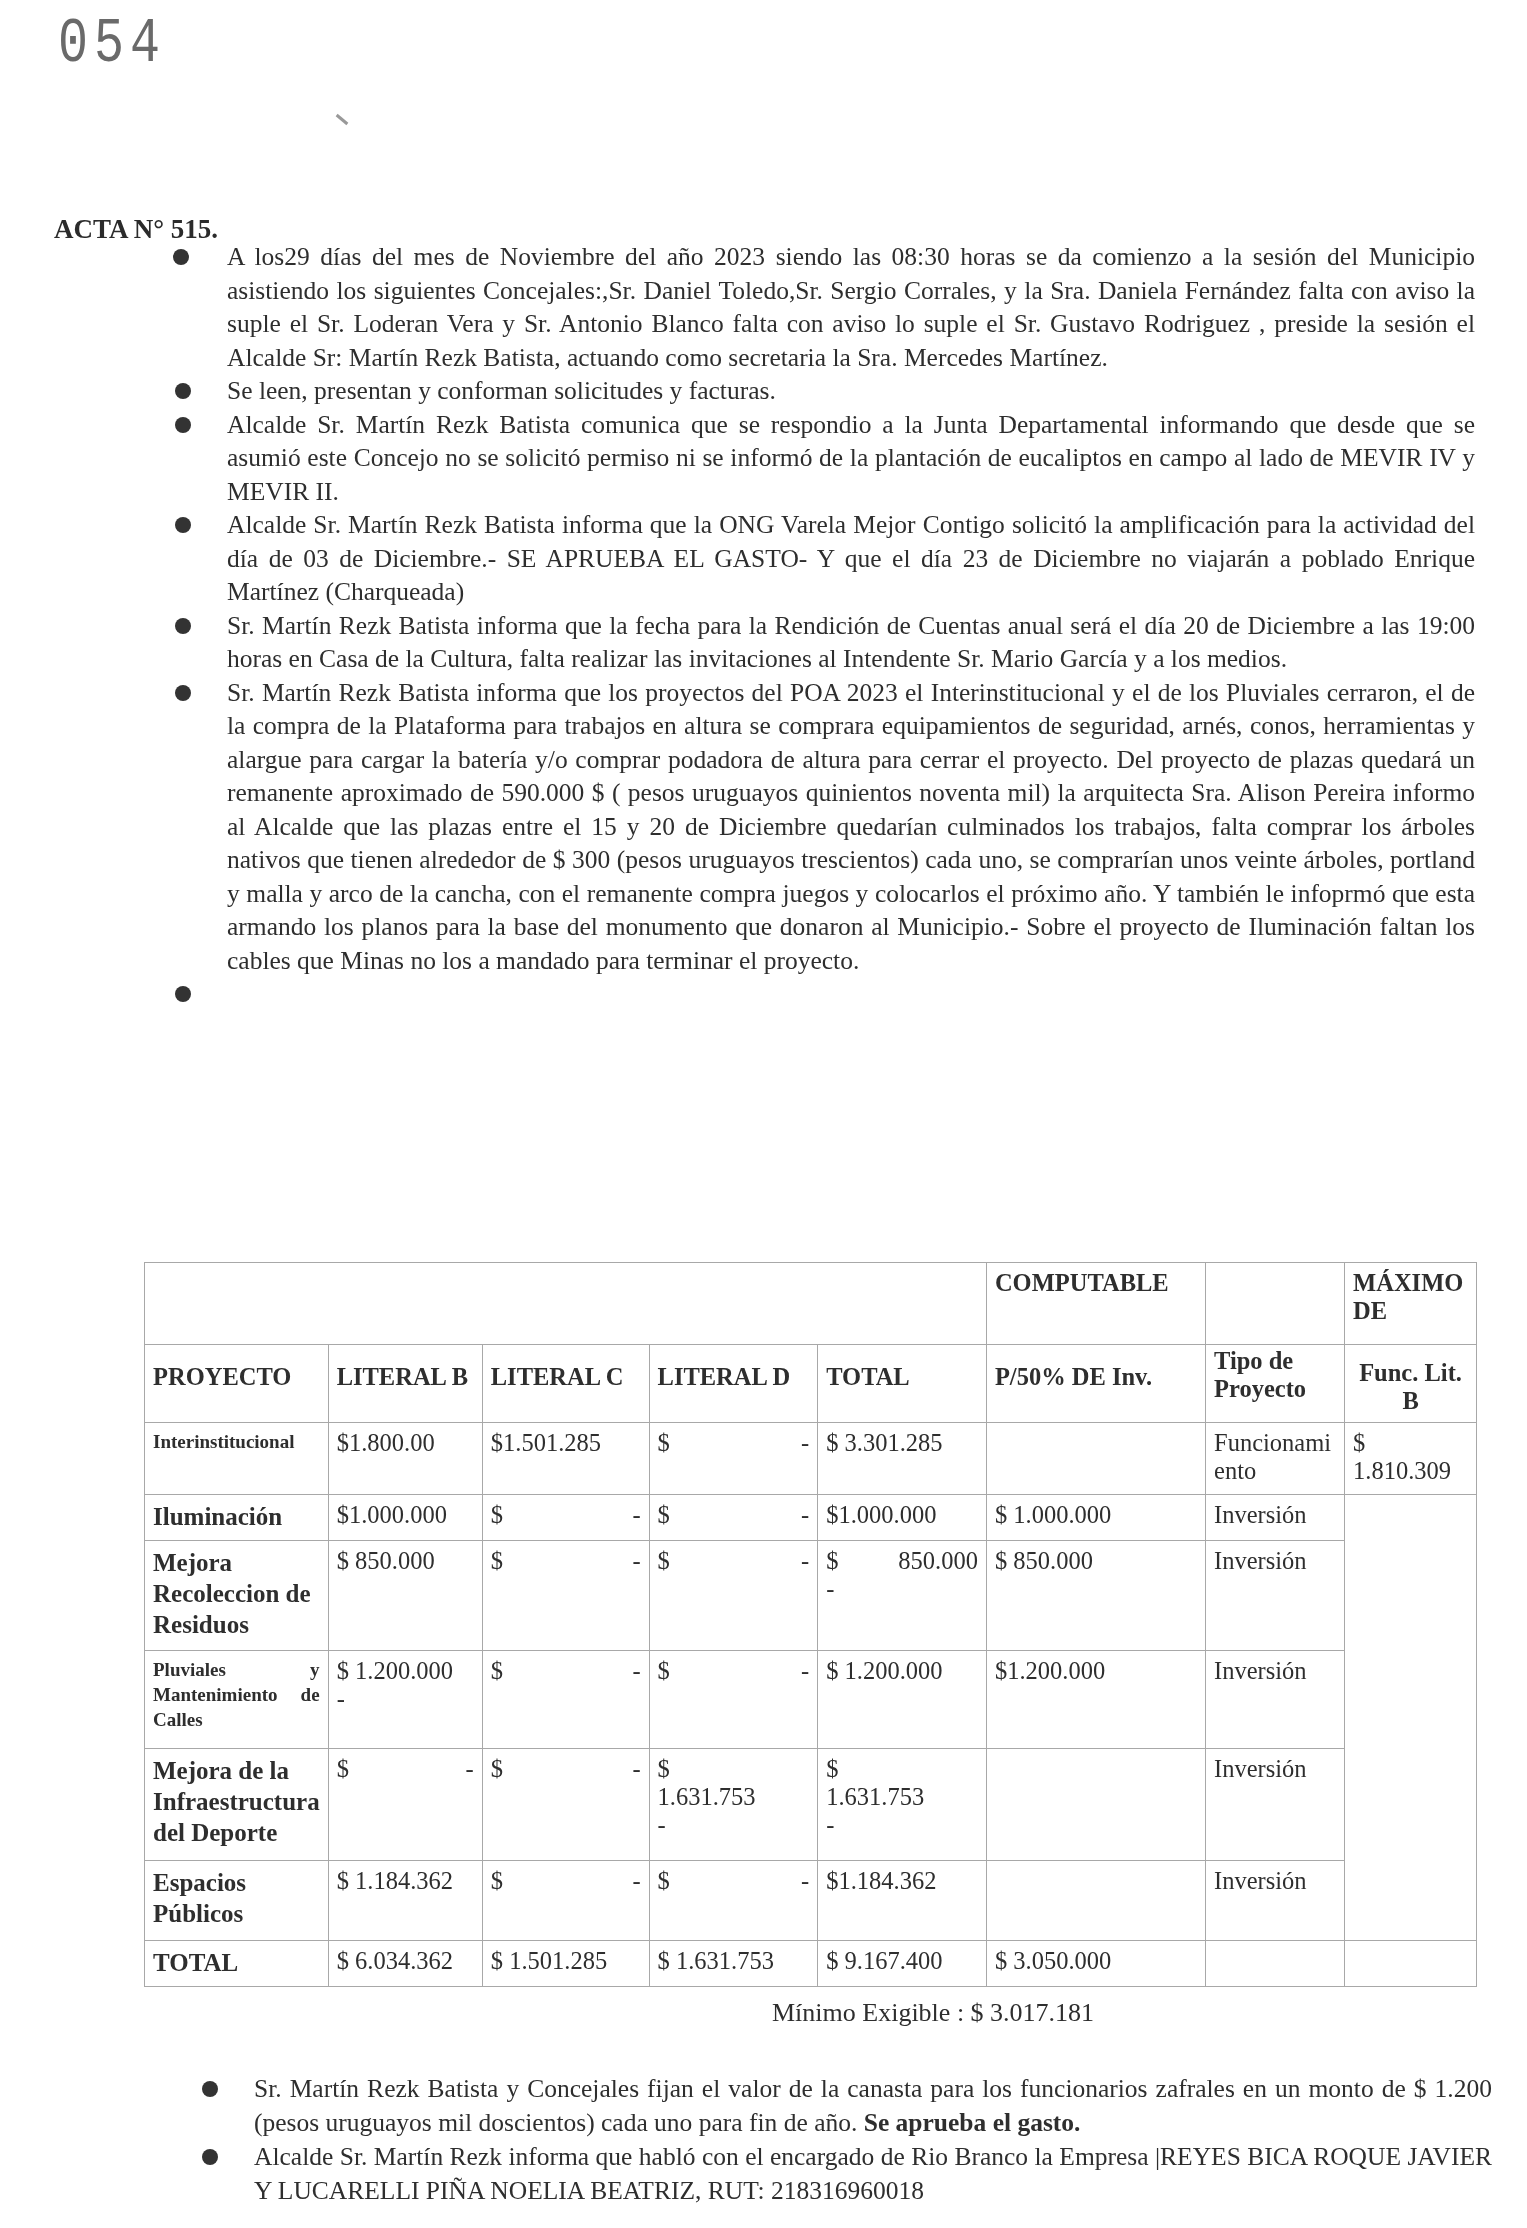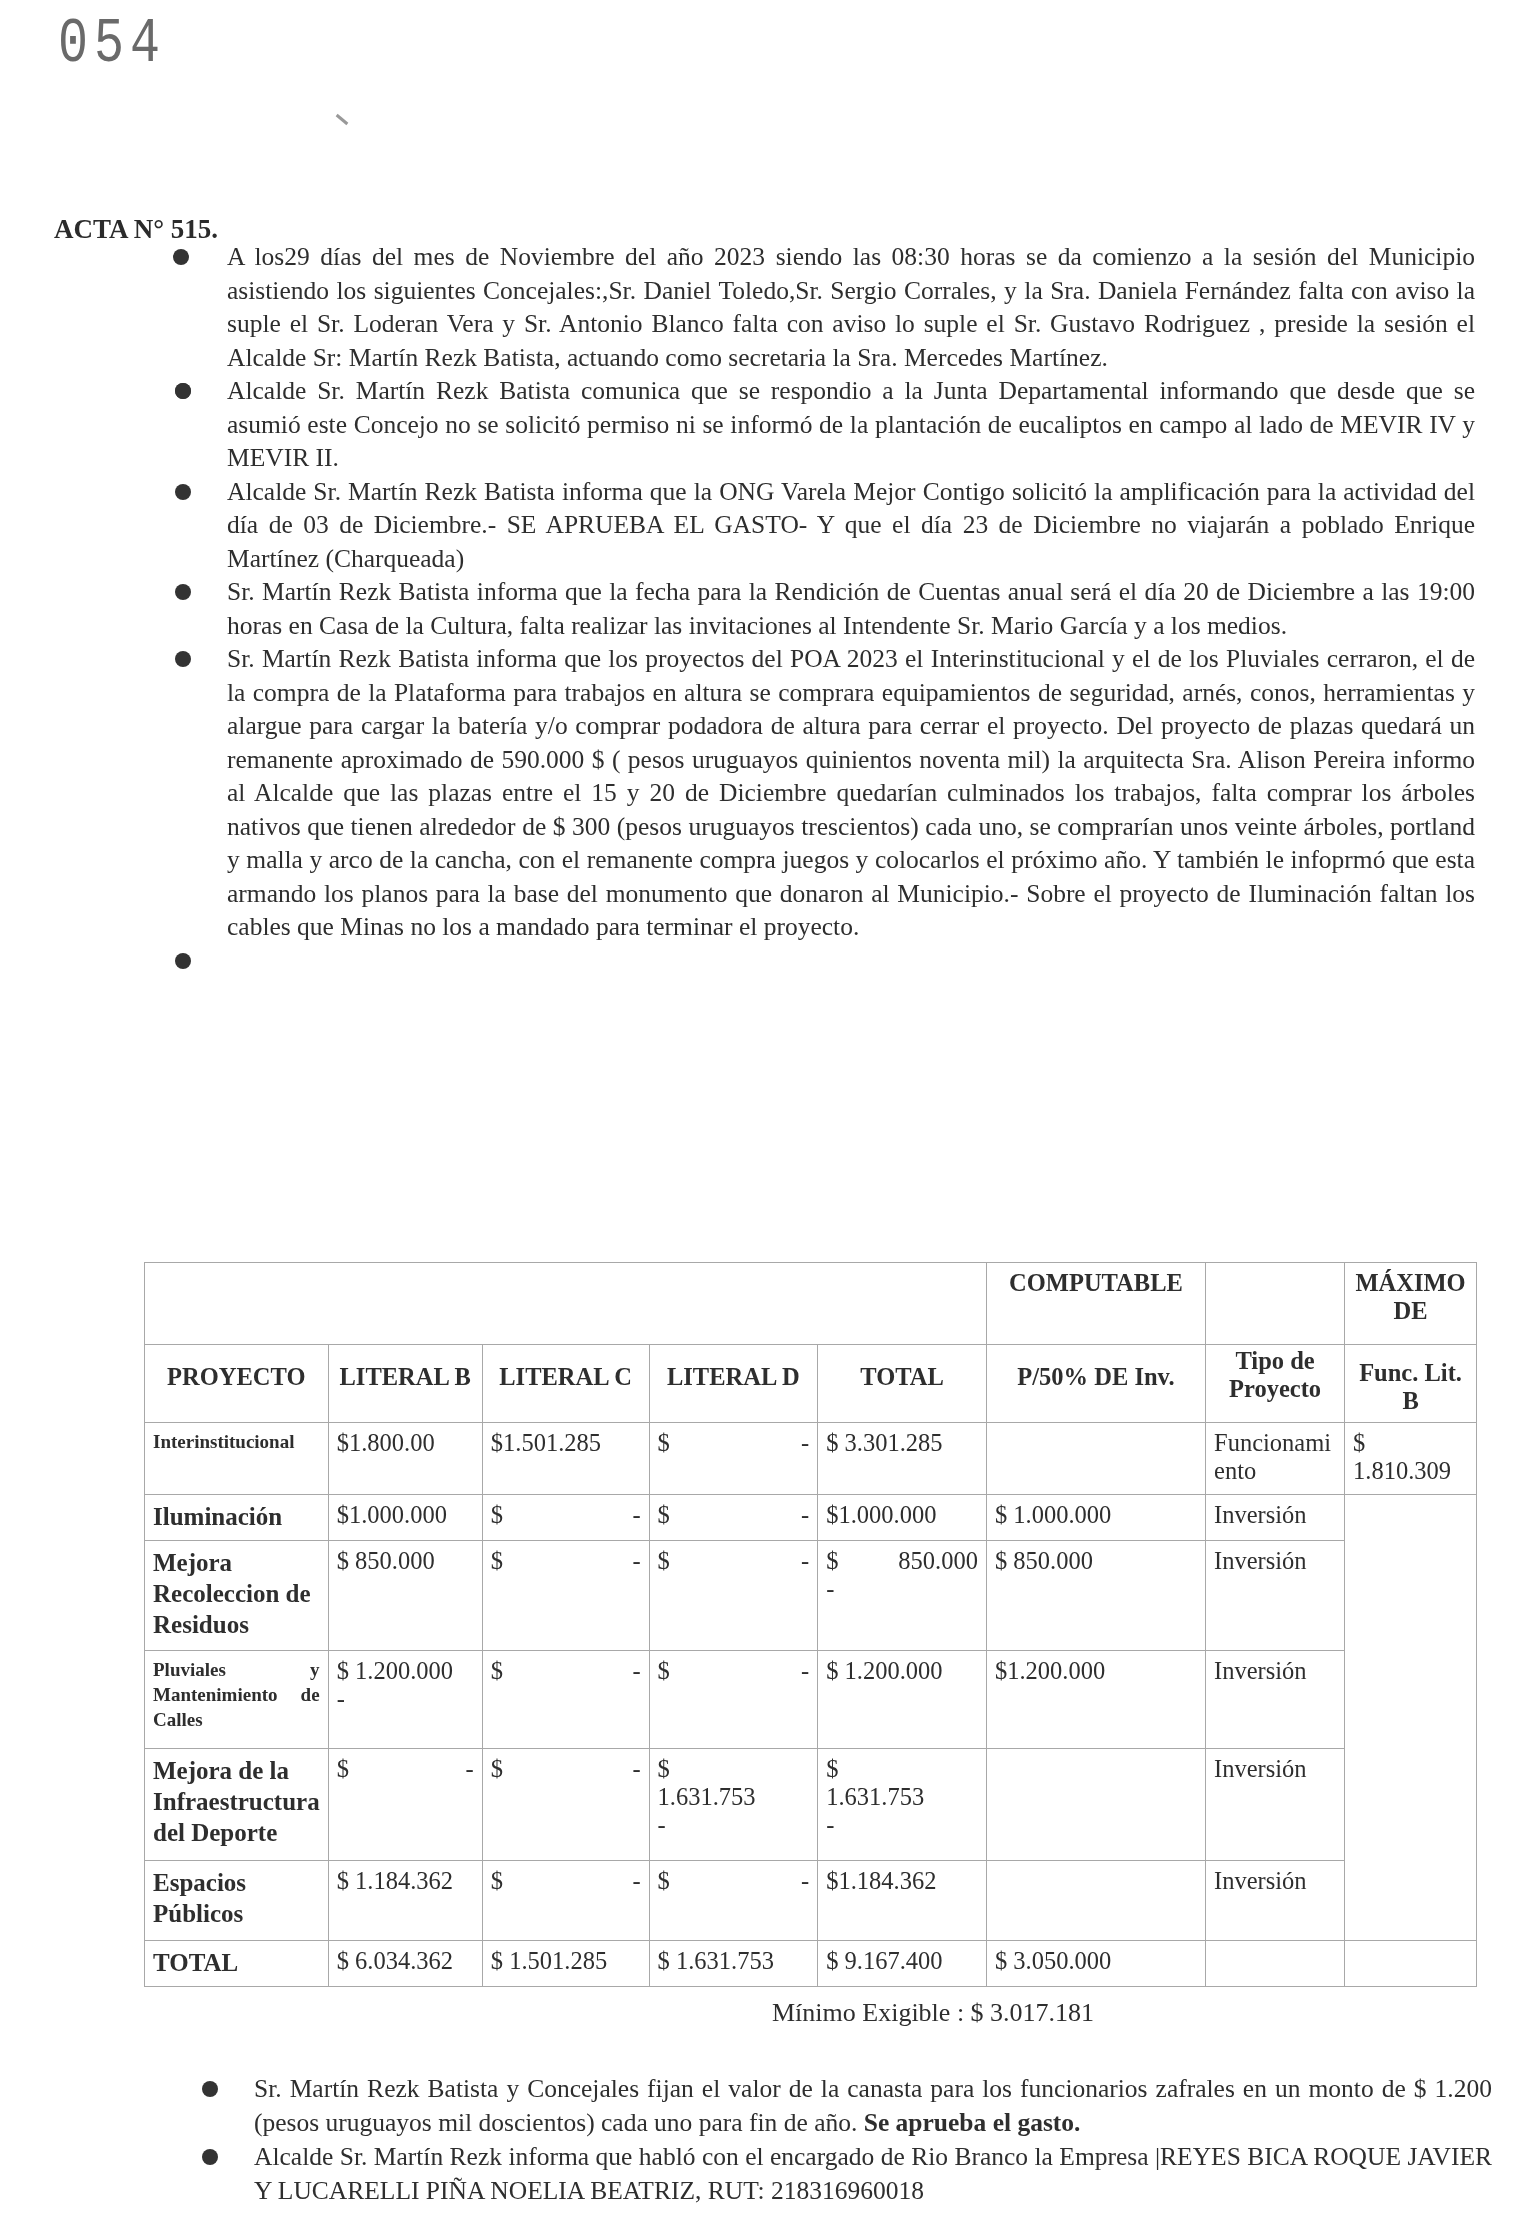--- a/index.html
+++ b/index.html
@@ -31,21 +31,21 @@
   .item.first .bullet { left: -2px; }
   .intro-indent { margin-left: 14px; }
 
   .poa-table {
     position: absolute; left: 144px; top: 1262px; width: 1333px;
     border-collapse: collapse; font-size: 24.5px; color: #2e2e2e;
   }
   .poa-table td {
     border: 1.5px solid #a8a8a8; vertical-align: top; padding: 6px 8px;
   }
-  .hdr { font-weight: bold; text-align: center; }
+  .hdr { font-weight: bold; }
   .proj { font-weight: bold; }
   .proj.small { font-size: 19px; line-height: 25px; }
   .proj.big { font-size: 25px; line-height: 31px; }
   .money { display: flex; justify-content: space-between; }
   .center { text-align: center; }
   .minimo {
     position: absolute; left: 772px; top: 1998px; font-size: 26px; color: #2e2e2e;
   }
   .bottom-items { position: absolute; left: 202px; top: 2072px; width: 1290px; }
   .bottom-items .item { font-size: 25.5px; line-height: 34px; }
@@ -59,20 +59,21 @@
 
 <div class="acta-title">ACTA N° 515.</div>
 
 <div class="items">
   <div class="item first" style="margin-bottom:0">
     <span class="bullet"></span>
     <span>A los29 días del mes de Noviembre del año 2023 siendo las 08:30 horas se da comienzo a la sesión del Municipio asistiendo los siguientes Concejales:,Sr. Daniel Toledo,Sr. Sergio Corrales, y la Sra. Daniela Fernández falta con aviso la suple el Sr. Loderan Vera y Sr. Antonio Blanco falta con aviso lo suple el Sr. Gustavo Rodriguez ,  preside la sesión el Alcalde Sr: Martín Rezk Batista, actuando como secretaria la Sra. Mercedes Martínez.</span>
   </div>
   <div class="item">
     <span class="bullet"></span>
+    <span>Se leen, presentan y conforman solicitudes y facturas.</span>
   </div>
   <div class="item">
     <span class="bullet"></span>
     <span>Alcalde Sr. Martín Rezk Batista comunica que se respondio a la Junta Departamental informando que desde que se asumió este Concejo no se solicitó permiso ni se informó de la plantación de eucaliptos en campo al lado de  MEVIR IV y MEVIR II.</span>
   </div>
   <div class="item">
     <span class="bullet"></span>
     <span>Alcalde  Sr. Martín Rezk Batista informa que la ONG Varela Mejor Contigo solicitó la amplificación para la actividad del día de 03 de Diciembre.- SE APRUEBA EL GASTO- Y que el día 23 de Diciembre no viajarán a poblado Enrique Martínez (Charqueada)</span>
   </div>
   <div class="item">

